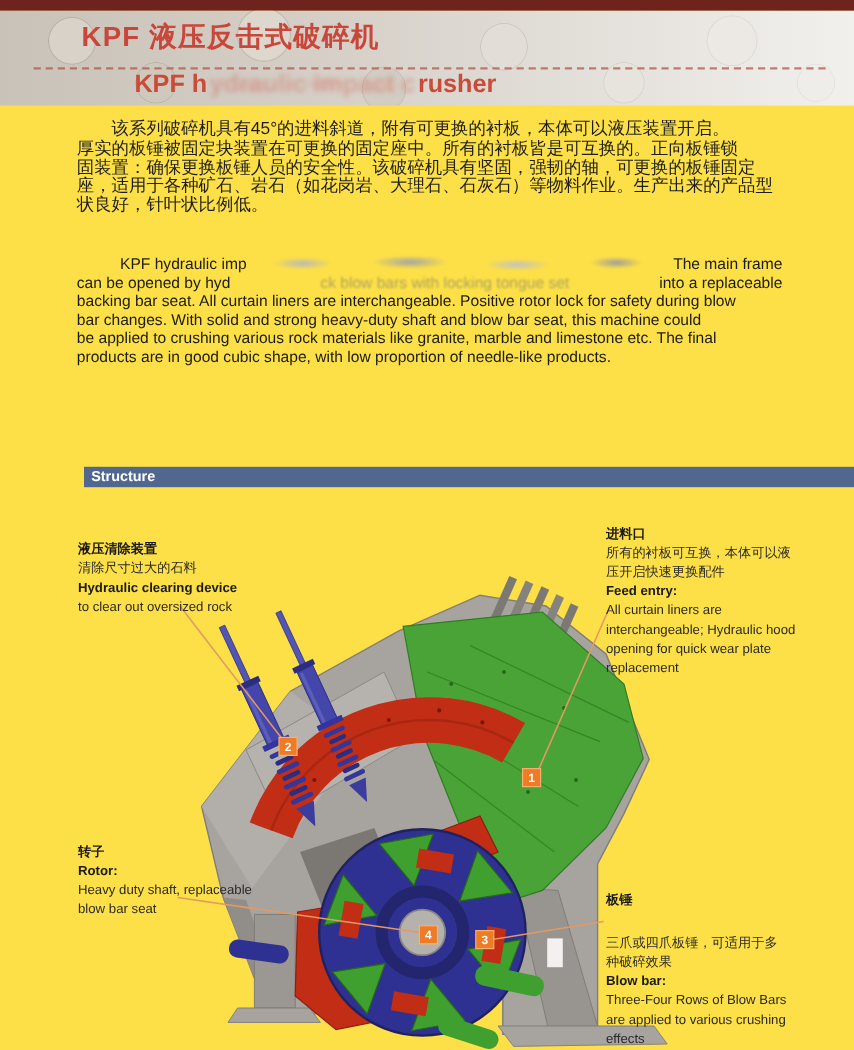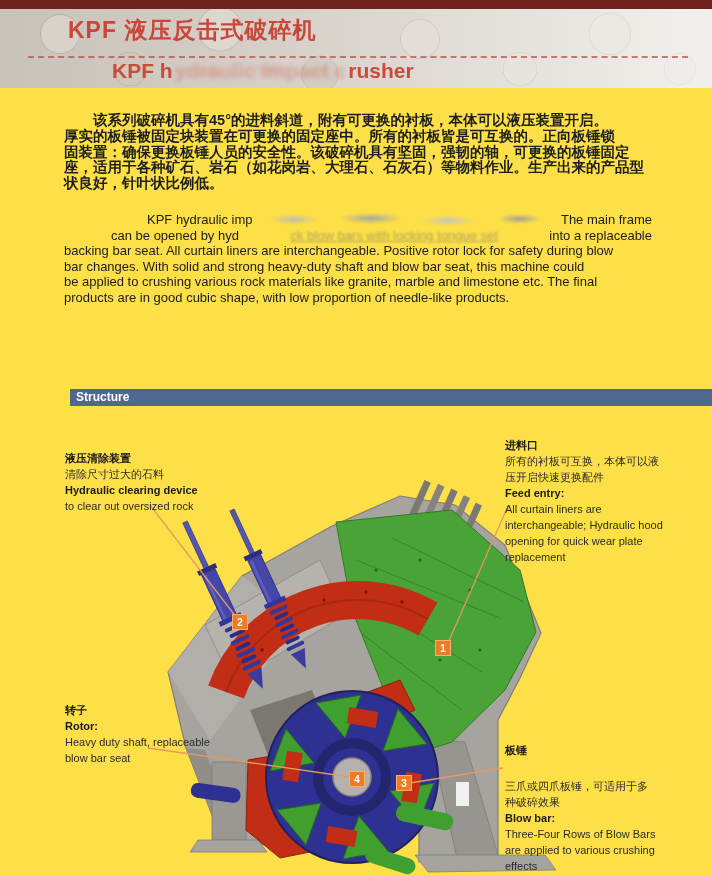--- a/index.html
+++ b/index.html
@@ -25,34 +25,34 @@
   .header-sub{position:absolute;left:112px;top:50px;font-size:21px;font-weight:bold;
     color:#c94b38;white-space:nowrap;display:flex;align-items:baseline;}
   .sub-obscured{display:inline-block;position:relative;margin:0 2px;color:#cf6a59;
     filter:blur(2px);opacity:.45;
     background:
       radial-gradient(ellipse 26px 9px at 20% 55%, #dfa093 0%, rgba(223,160,147,0) 70%),
       radial-gradient(ellipse 30px 10px at 55% 45%, #d8948a 0%, rgba(216,148,138,0) 70%),
       radial-gradient(ellipse 24px 9px at 85% 55%, #e2a89c 0%, rgba(226,168,156,0) 70%);}
   
   .para-zh{position:absolute;left:64px;top:101px;font-size:14.5px;line-height:15.8px;
-    font-weight:700;color:#1e1e1e;white-space:nowrap;margin-top:12px;}
+    font-weight:400;color:#1e1e1e;white-space:nowrap;}
   .para-zh .indent{padding-left:29px;}
   .para-en{position:absolute;left:64px;top:212px;width:588px;font-size:13px;
     line-height:15.6px;color:#1c1c1c;font-weight:500;}
-  .en-line{display:flex;white-space:nowrap;margin-left:47px;}
+  .en-line{display:flex;white-space:nowrap;}
   .en-smudge{flex:1 1 auto;margin:0 6px;align-self:center;height:11px;
     filter:blur(1px);
     background:
       radial-gradient(ellipse 34px 7px at 12% 50%, #b9b9b9 0%, rgba(185,185,185,0) 72%),
       radial-gradient(ellipse 44px 8px at 38% 40%, #a5a5a5 0%, rgba(165,165,165,0) 72%),
       radial-gradient(ellipse 38px 7px at 64% 60%, #c2c2c2 0%, rgba(194,194,194,0) 72%),
       radial-gradient(ellipse 30px 7px at 88% 45%, #9d9d9d 0%, rgba(157,157,157,0) 72%);}
   .en-faint{flex:1 1 auto;margin:0 6px;text-align:center;color:#6f6f6f;
-    filter:blur(0.8px);opacity:.55;overflow:hidden;text-decoration:underline;}
+    filter:blur(0.8px);opacity:.55;overflow:hidden;}
   
   .banner-green{position:absolute;left:70px;top:368px;right:0;height:21px;line-height:21px;
     background:#3e9a48;color:#ffffff;font-size:13px;font-weight:bold;padding-left:7px;}
   .banner-blue{position:absolute;left:70px;top:389px;right:0;height:17px;line-height:17px;
     background:#50688f;color:#ffffff;font-size:12px;font-weight:600;padding-left:6px;}
   
   .diagram-svg{position:absolute;left:0;top:410px;}
   .callout{position:absolute;font-size:11px;line-height:16px;color:#2a2a2a;}
   .callout .t{font-weight:bold;color:#1a1a1a;}
   .co-clearing{left:65px;top:450px;width:170px;}

